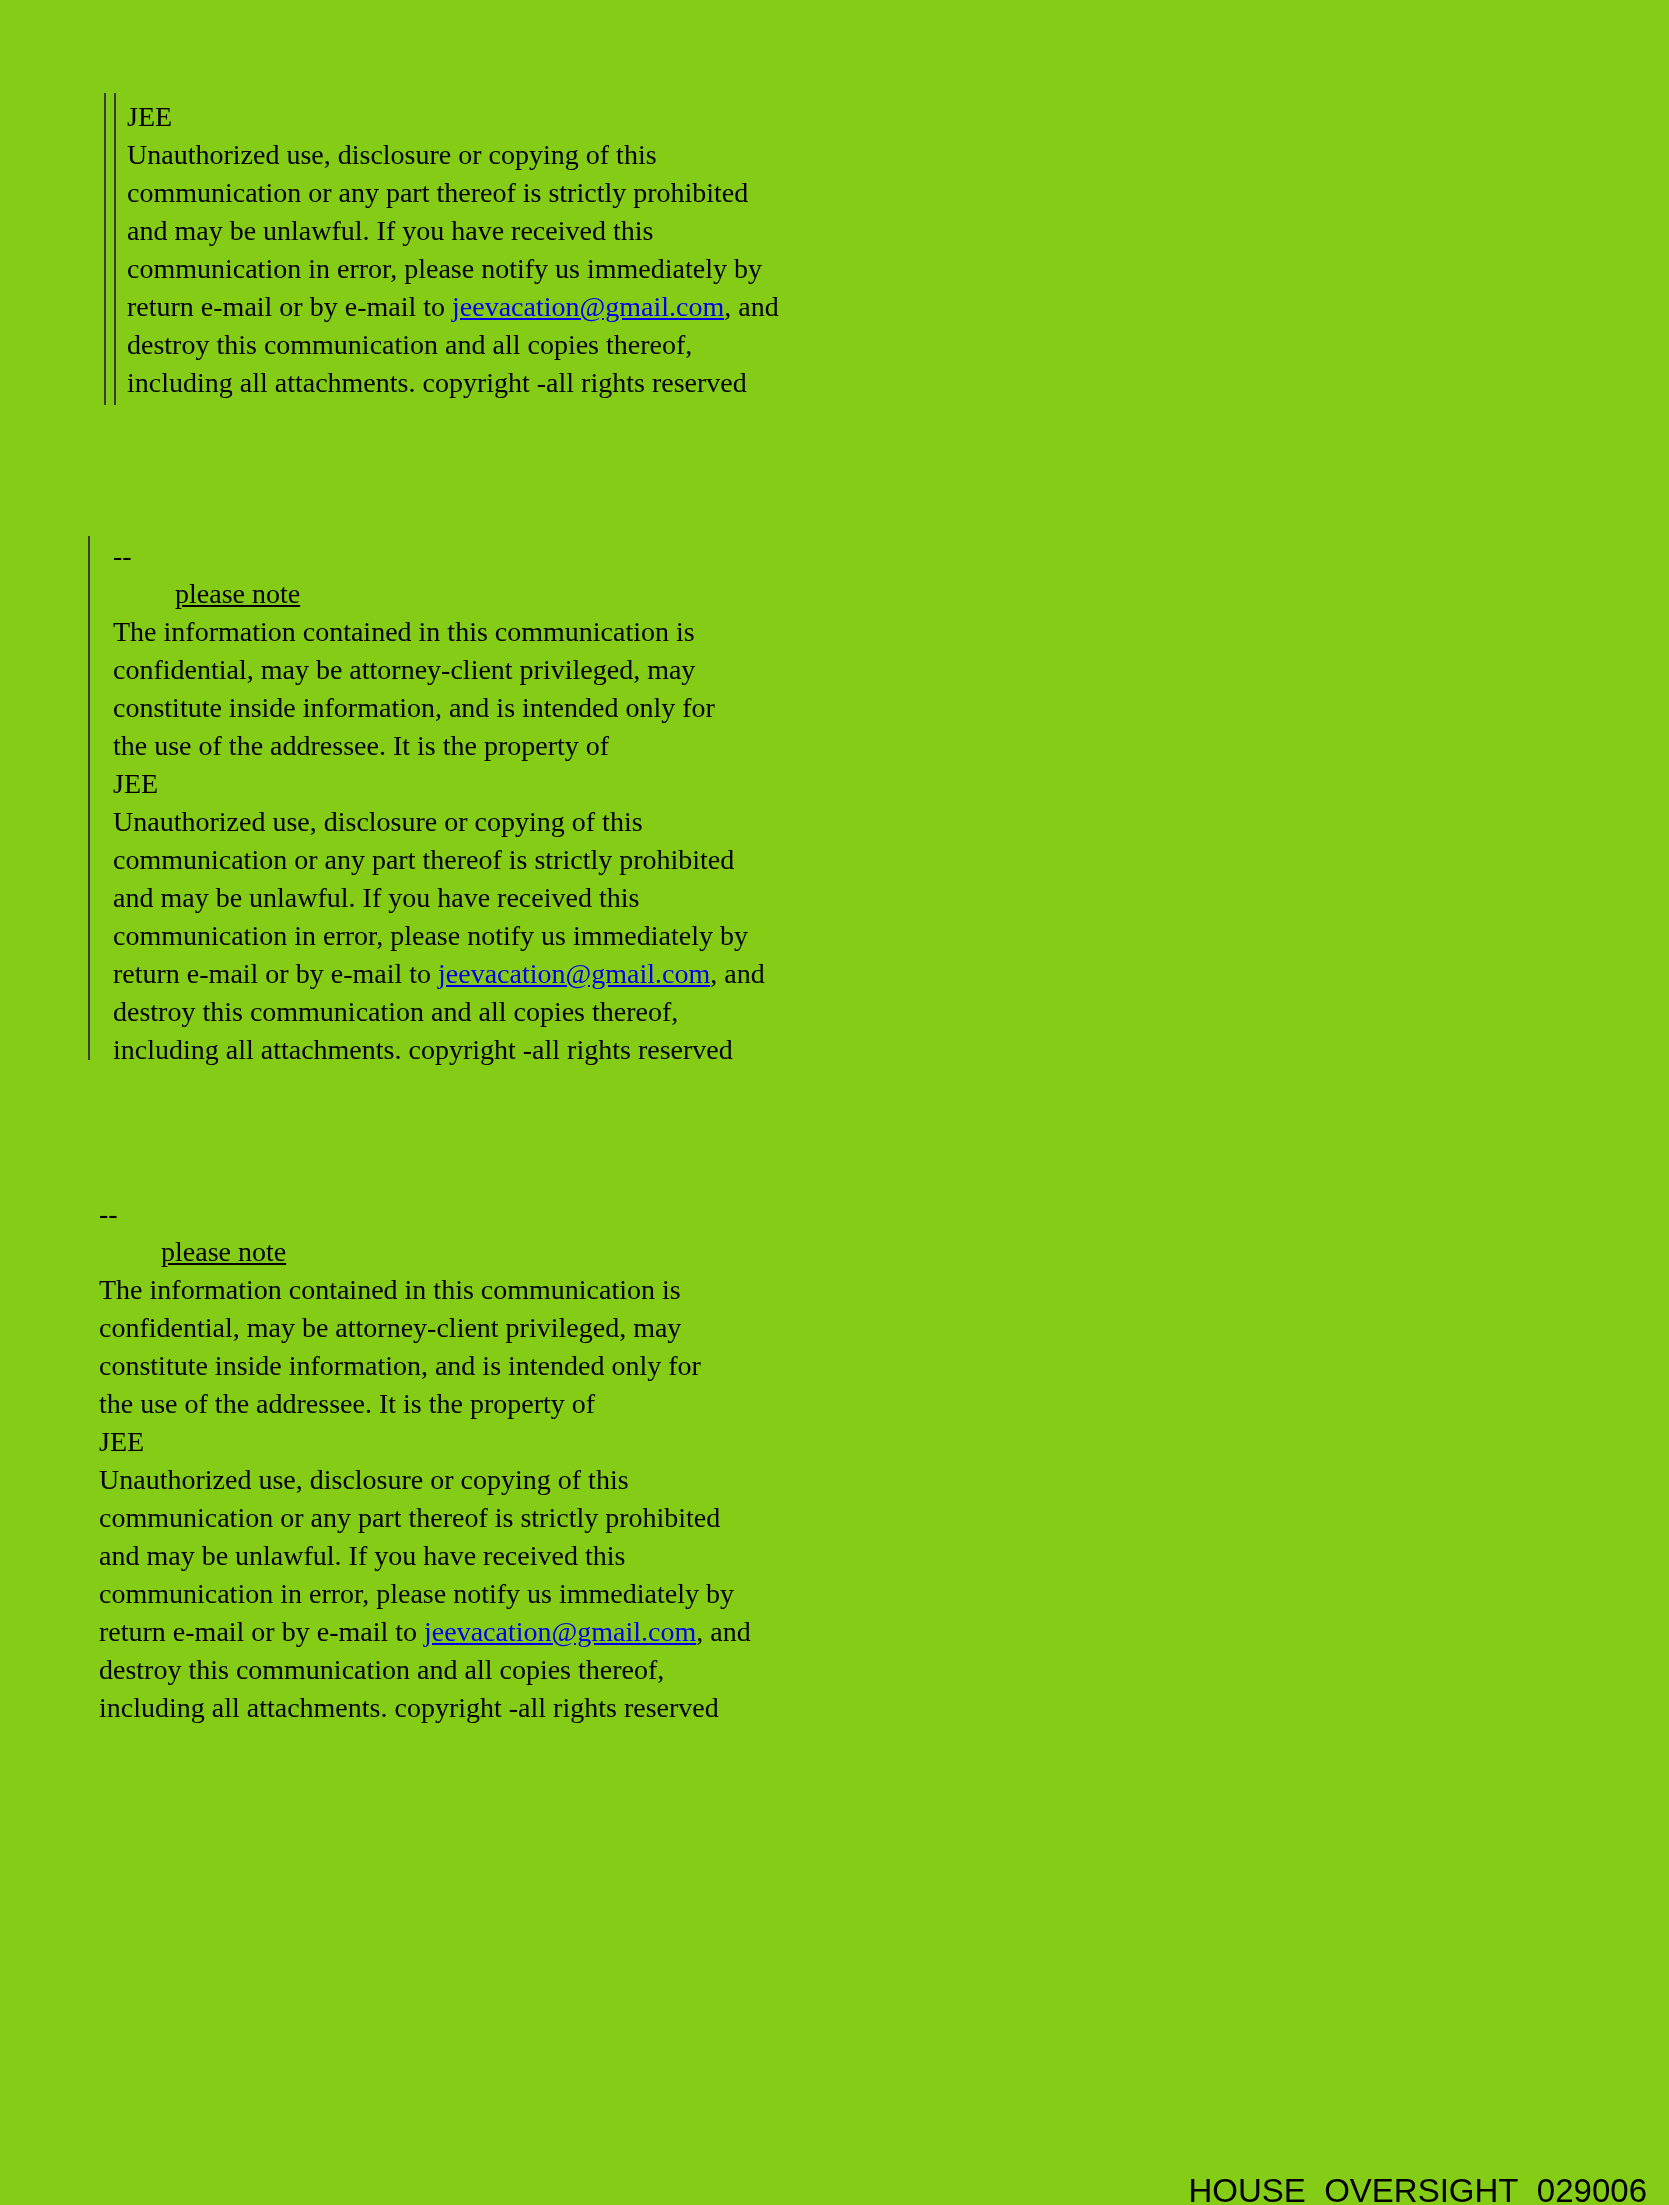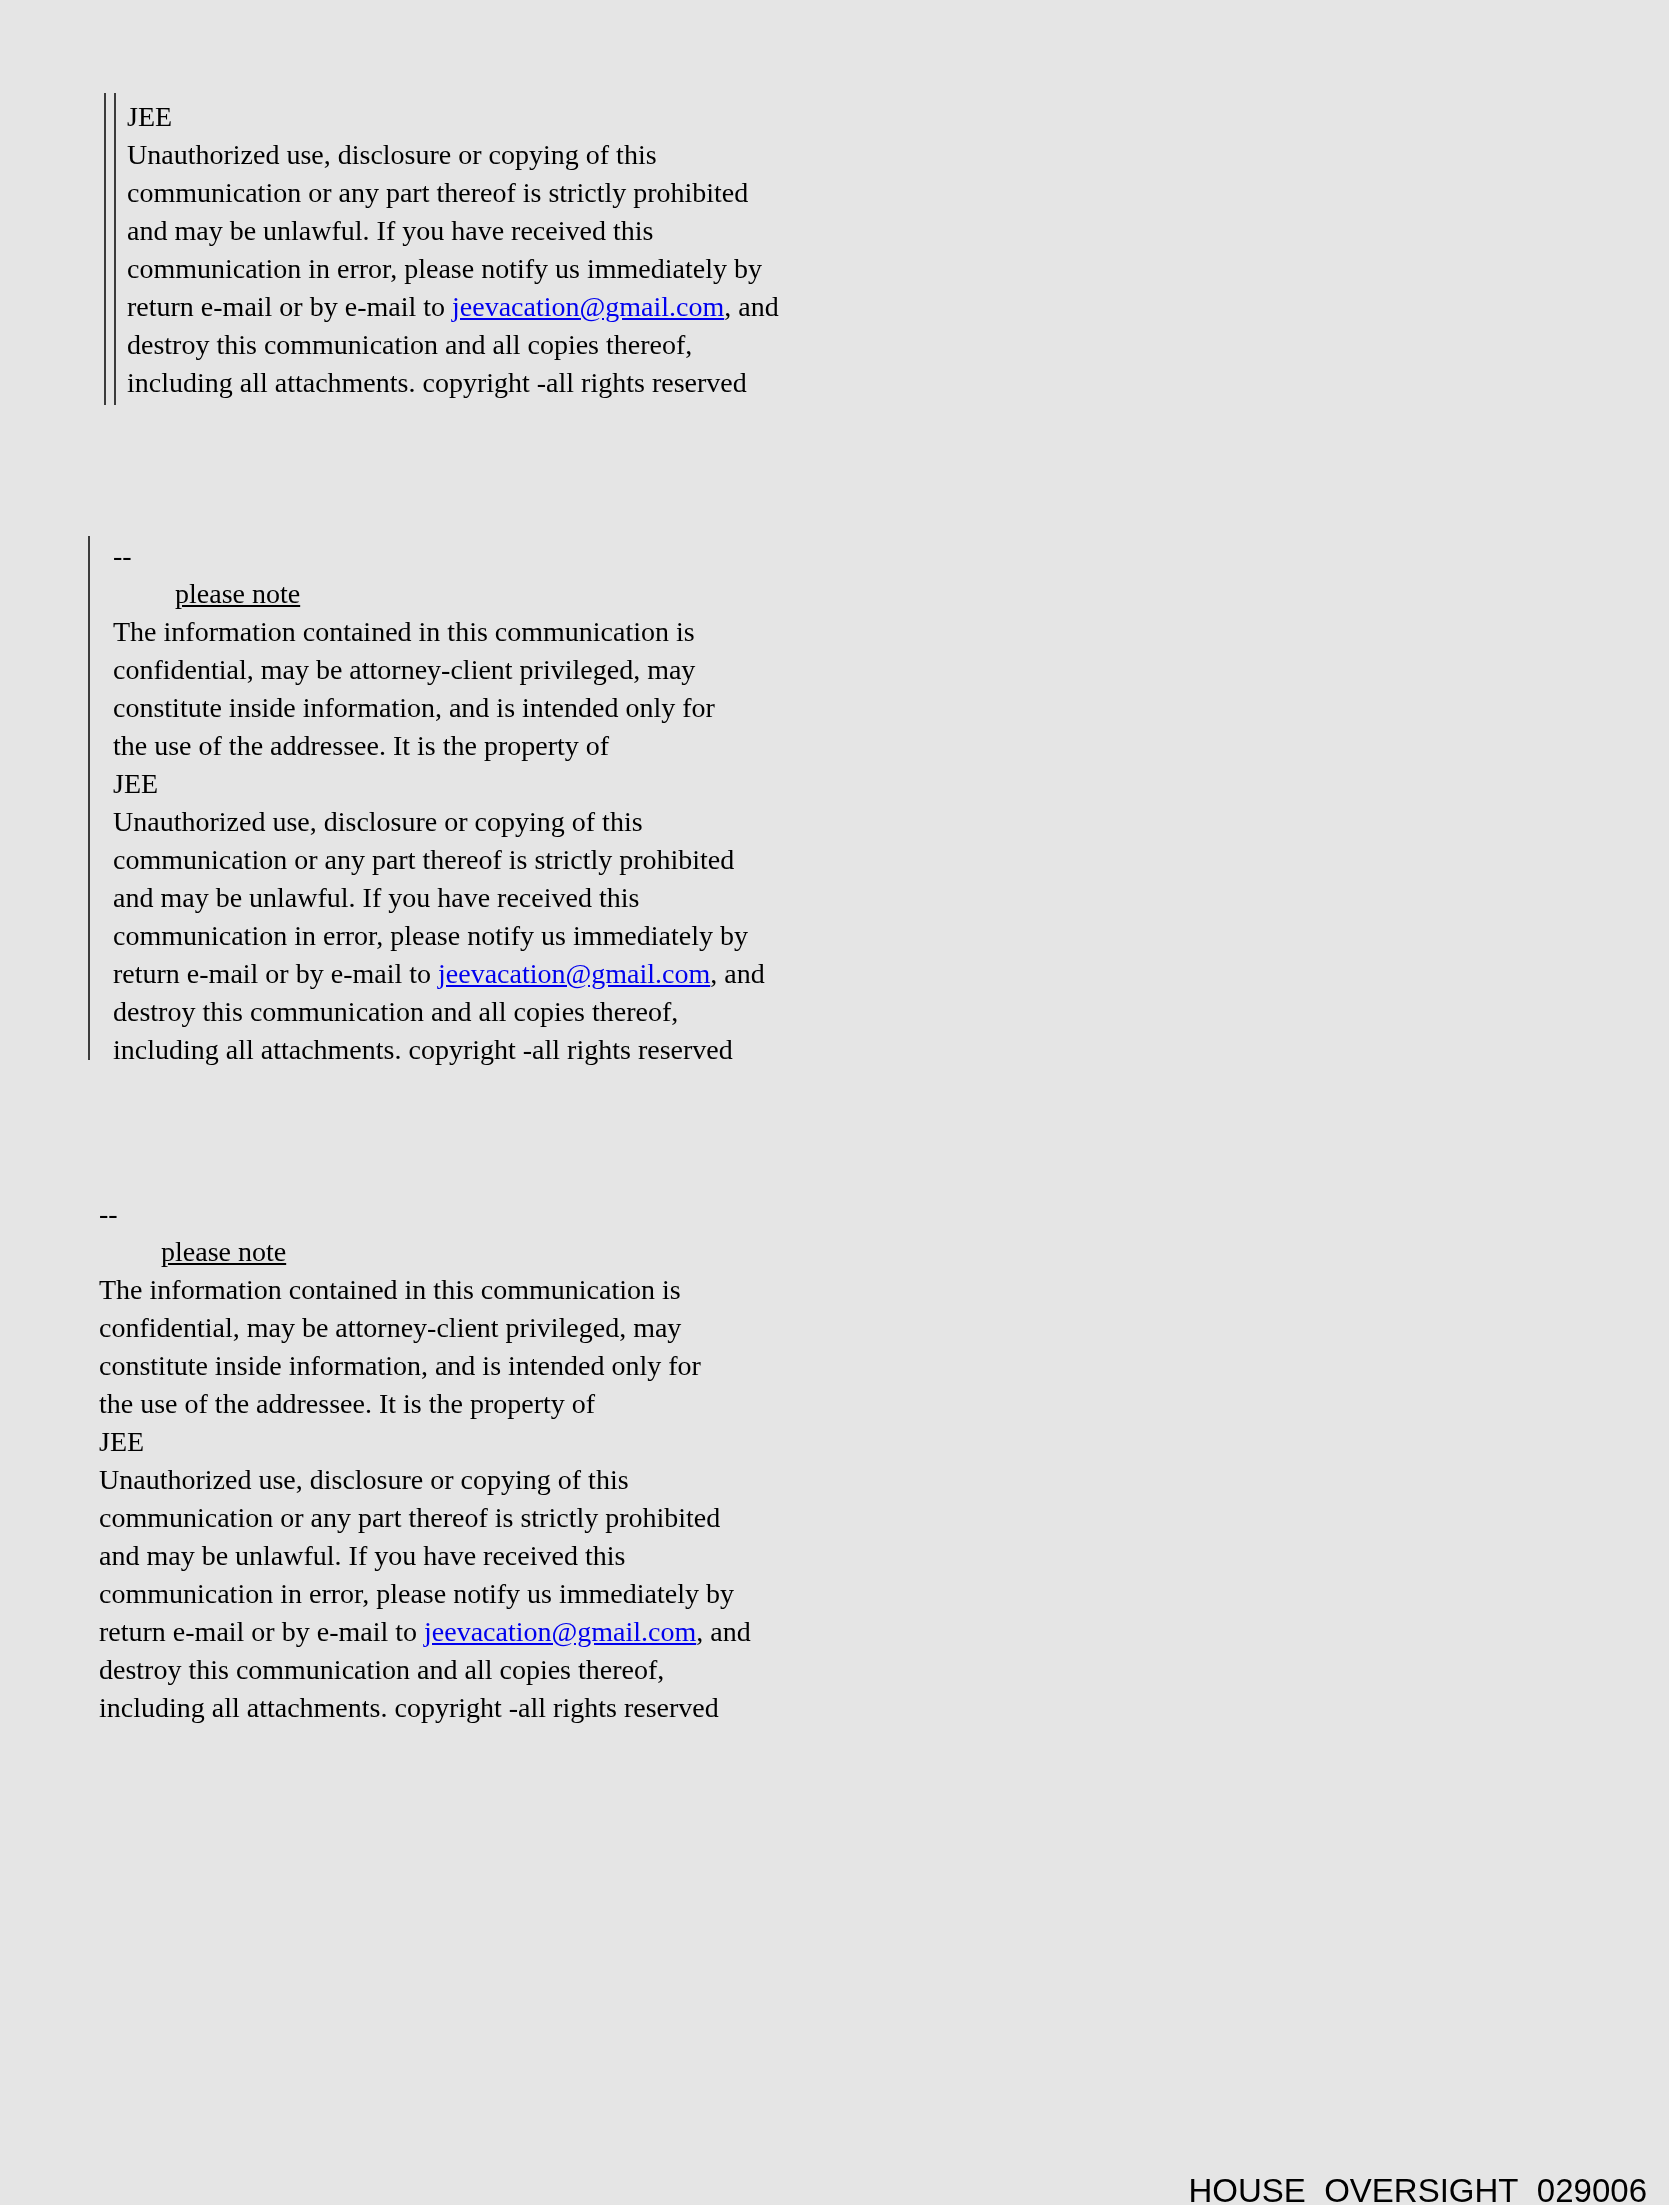--- a/index.html
+++ b/index.html
@@ -1,21 +1,21 @@
 <!DOCTYPE html>
 <html style="font-size:10.5px"><head>
 <meta charset="utf-8">
 <style>
   * { margin: 0; padding: 0; box-sizing: border-box; }
   html, body { background: #ffffff; }
   .page {
     position: relative;
     width: 1669px;
     height: 2205px;
-    background: #e5e5e5;
+    background: #84cc16;
     overflow: hidden;
     font-family: "Liberation Serif", serif;
     color: #000000;
     padding-left: 32px;
   }
   .block {
     position: absolute;
     font-size: 28px;
     line-height: 38px;
     white-space: nowrap;

